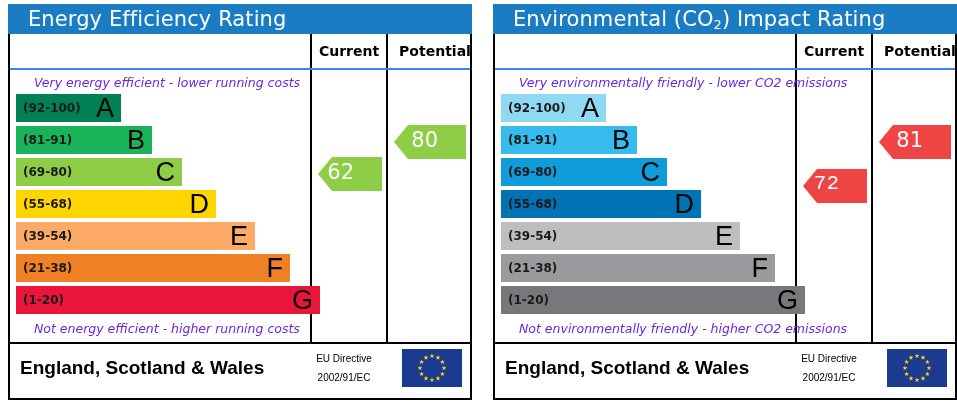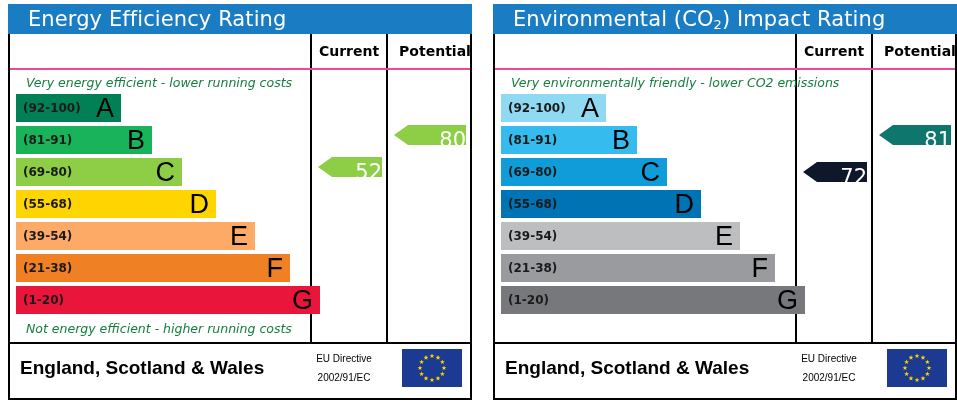--- a/index.html
+++ b/index.html
@@ -64,44 +64,44 @@
     background: #000000;
   }
   .vline-1 { left: 300px; }
   .vline-2 { left: 376px; }
 
   
   .head-row {
     position: absolute;
     top: 0; left: 0; right: 0;
     height: 36px;
-    border-bottom: 2px solid #ec4899;
+    border-bottom: 2px solid #3b82f6;
     box-sizing: border-box;
   }
   .head-cell {
     position: absolute;
     top: 0;
     height: 34px;
     line-height: 34px;
     text-align: center;
     font-size: 14px;
     font-weight: bold;
     color: #000000;
   }
   .head-current   { left: 302px; width: 74px; }
   .head-potential { left: 378px; width: 94px; }
 
   
   .caption {
     position: absolute;
-    left: 16px;
+    left: 24px;
     width: 290px;
     font-size: 12.5px;
     font-style: italic;
-    color: #15803d;
+    color: #6d28d9;
     white-space: nowrap;
   }
   .caption-top    { top: 38px; height: 22px; line-height: 22px; }
   .caption-bottom { top: 284px; height: 22px; line-height: 22px; }
 
   
   .bands {
     position: absolute;
     top: 60px;
     left: 0;
@@ -131,26 +131,26 @@
     transform: translateY(-50%);
     font-size: 27px;
     line-height: 27px;
     color: #000000;
     font-family: "Liberation Sans", sans-serif;
   }
 
   
   .arrow {
     position: absolute;
-    height: 20px;
+    height: 34px;
     line-height: 30px;
     color: #ffffff;
     font-size: 21px;
     text-align: right;
-    padding-right: 0;
+    padding-right: 28px;
     box-sizing: border-box;
     clip-path: polygon(14px 0, 100% 0, 100% 100%, 14px 100%, 0 50%);
   }
   .arrow-current   { left: 308px; width: 64px; }
   .arrow-potential { left: 384px; width: 72px; }
 
   
   .footer {
     position: relative;
     height: 56px;
@@ -239,21 +239,21 @@
           <span class="band-range">(21-38)</span>
           <span class="band-letter">F</span>
         </div>
         <div class="band" style="top: 192px; width: 304px; background: rgb(233, 21, 59);">
           <span class="band-range">(1-20)</span>
           <span class="band-letter">G</span>
         </div>
       </div>
 
       <div class="arrow arrow-current" style="background: rgb(141, 206, 70); top: 123px;">
-        <span>52</span>
+        <span>62</span>
       </div>
       <div class="arrow arrow-potential" style="background: rgb(141, 206, 70); top: 91px;">
         <span>80</span>
       </div>
 
       <div class="caption caption-bottom">Not energy efficient - higher running costs</div>
     </div>
 
     <div class="footer">
       <div class="footer-region">England, Scotland &amp; Wales</div>
@@ -323,27 +323,28 @@
         <div class="band" style="top: 160px; width: 274px; background: rgb(154, 155, 159);">
           <span class="band-range">(21-38)</span>
           <span class="band-letter">F</span>
         </div>
         <div class="band" style="top: 192px; width: 304px; background: rgb(119, 120, 123);">
           <span class="band-range">(1-20)</span>
           <span class="band-letter">G</span>
         </div>
       </div>
 
-      <div class="arrow arrow-current" style="background: #0f172a; top: 128px;">
+      <div class="arrow arrow-current" style="background: #ef4444; top: 135px; font-family: Liberation Mono, monospace;">
         <span>72</span>
       </div>
-      <div class="arrow arrow-potential" style="background: #0f766e; top: 91px;">
+      <div class="arrow arrow-potential" style="background: #ef4444; top: 91px;">
         <span>81</span>
       </div>
 
+      <div class="caption caption-bottom"><span>Not environmentally friendly - higher CO2 emissions</span></div>
     </div>
 
     <div class="footer">
       <div class="footer-region">England, Scotland &amp; Wales</div>
       <div class="footer-directive">
         <div>EU Directive</div>
         <div>2002/91/EC</div>
       </div>
       <div class="eu-flag">
         <svg width="60" height="38" viewBox="0 0 60 38">

